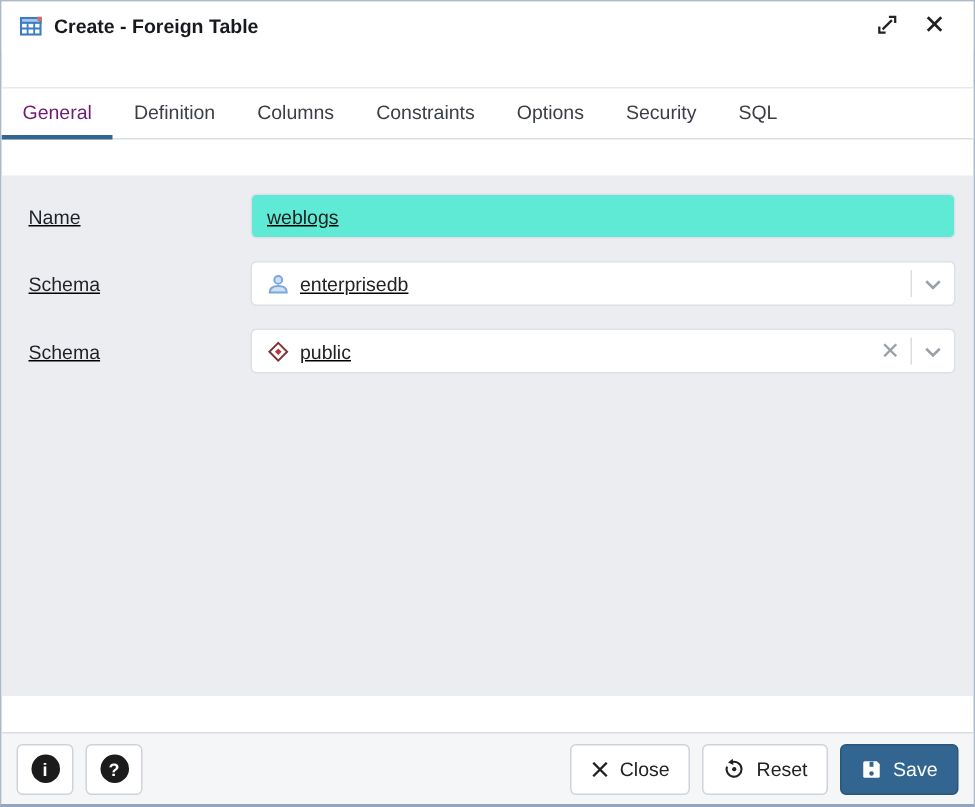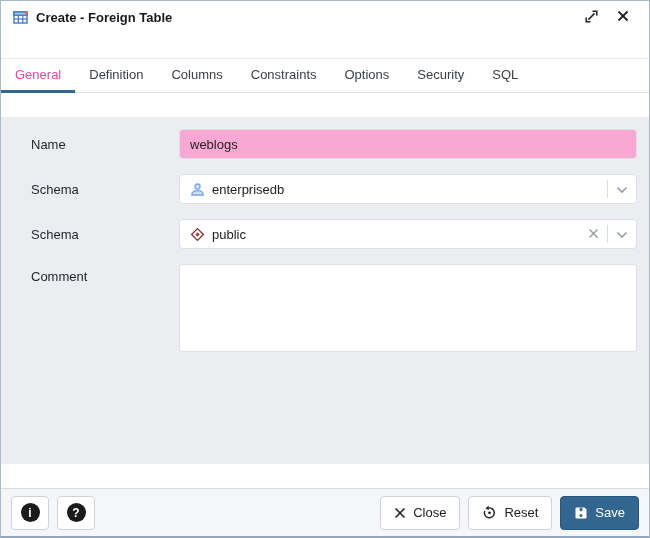--- a/index.html
+++ b/index.html
@@ -46,43 +46,44 @@
   }
   .tab {
     padding: 0 14px;
     display: flex; align-items: center;
     font-size: 13px; color: #3c4046;
     border-bottom: 3px solid transparent;
     margin-bottom: -1px;
     cursor: pointer;
     white-space: nowrap;
   }
-  .tab.active { border-bottom-color: var(--accent); color: #ec4899; }
+  .tab.active { border-bottom-color: var(--accent); color: #701a75; }
 
   
   .content {
     flex: 1 1 auto;
     background: #ebedf0;
-    padding: 12px 12px 0 12px;
+    padding: 12px 12px 0 0;
     overflow: hidden;
+    text-decoration: underline;
   }
   .row {
     display: grid;
     grid-template-columns: 148px 1fr;
     align-items: center;
     margin: 0 0 15px 18px;
   }
   .row.align-top { align-items: start; }
   .row.align-top .field-label { padding-top: 5px; }
   .field-label { font-size: 13px; color: #1f2329; }
 
   .text-input {
     height: 30px; width: 100%;
     border: 1px solid #dde0e5; border-radius: 4px;
-    background: #f9a8d4; padding: 0 10px;
+    background: #5eead4; padding: 0 10px;
     font-family: inherit; font-size: 13px; color: #222;
     outline: none;
   }
   .combo {
     height: 30px; width: 100%;
     border: 1px solid #dde0e5; border-radius: 4px;
     background: #fff;
     display: flex; align-items: center; justify-content: space-between;
     padding-left: 10px;
     cursor: pointer;
@@ -237,24 +238,20 @@
             <span>
               <svg width="12" height="8" viewBox="0 0 12 8">
                 <path d="M1.5 1.5 L6 6 L10.5 1.5" fill="none" stroke="#9aa0a8" stroke-width="1.7"></path>
               </svg>
             </span>
           </button>
         </span>
       </div>
     </div>
 
-    <div class="row align-top">
-      <label class="field-label">Comment</label>
-      <textarea class="textarea" style=""></textarea>
-    </div>
 
   </main>
 
   <footer class="footer">
     <div class="footer-left">
       <button class="btn icon-btn" aria-label="info">
         <span class="circle-glyph">i</span>
       </button>
       <button class="btn icon-btn" aria-label="help">
         <span class="circle-glyph">?</span>

